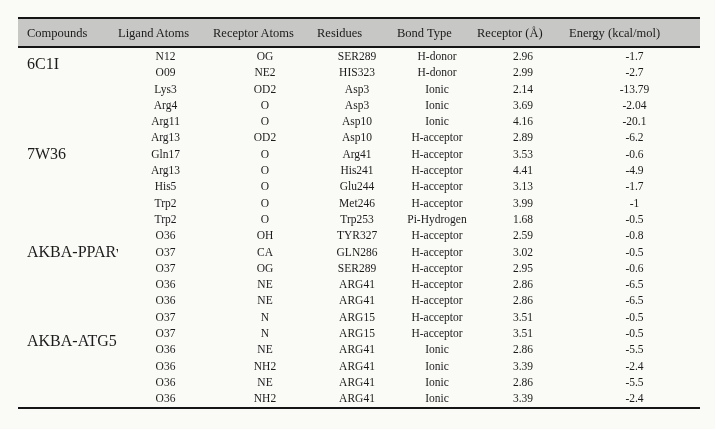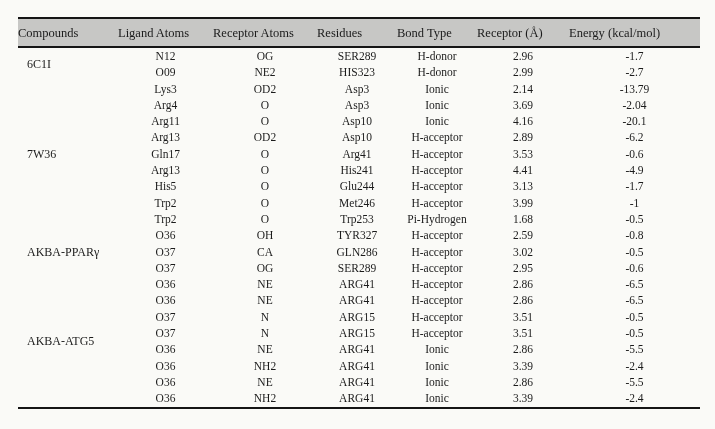--- a/index.html
+++ b/index.html
@@ -32,34 +32,35 @@
     font-weight: 400;
     font-size: 12.5px;
     line-height: 16px;
     padding: 6px 0 5px 0;
     text-align: left;
     white-space: nowrap;
     overflow: hidden;
   }
   thead th.col-compounds {
     text-align: left;
+    padding-left: 9px;
   }
   tbody td {
     text-align: center;
     font-size: 11.5px;
     height: 16.3px;
     line-height: 16.3px;
     padding: 0;
     white-space: nowrap;
     overflow: hidden;
   }
   tbody td.compound-cell {
     text-align: left;
     padding-left: 9px;
-    font-size: 12px;
+    font-size: 16px;
     vertical-align: middle;
   }
 </style>
 </head>
 <body>
 
 <div class="page">
   <table class="docking-table">
     <colgroup>
       <col style="width:100px">

